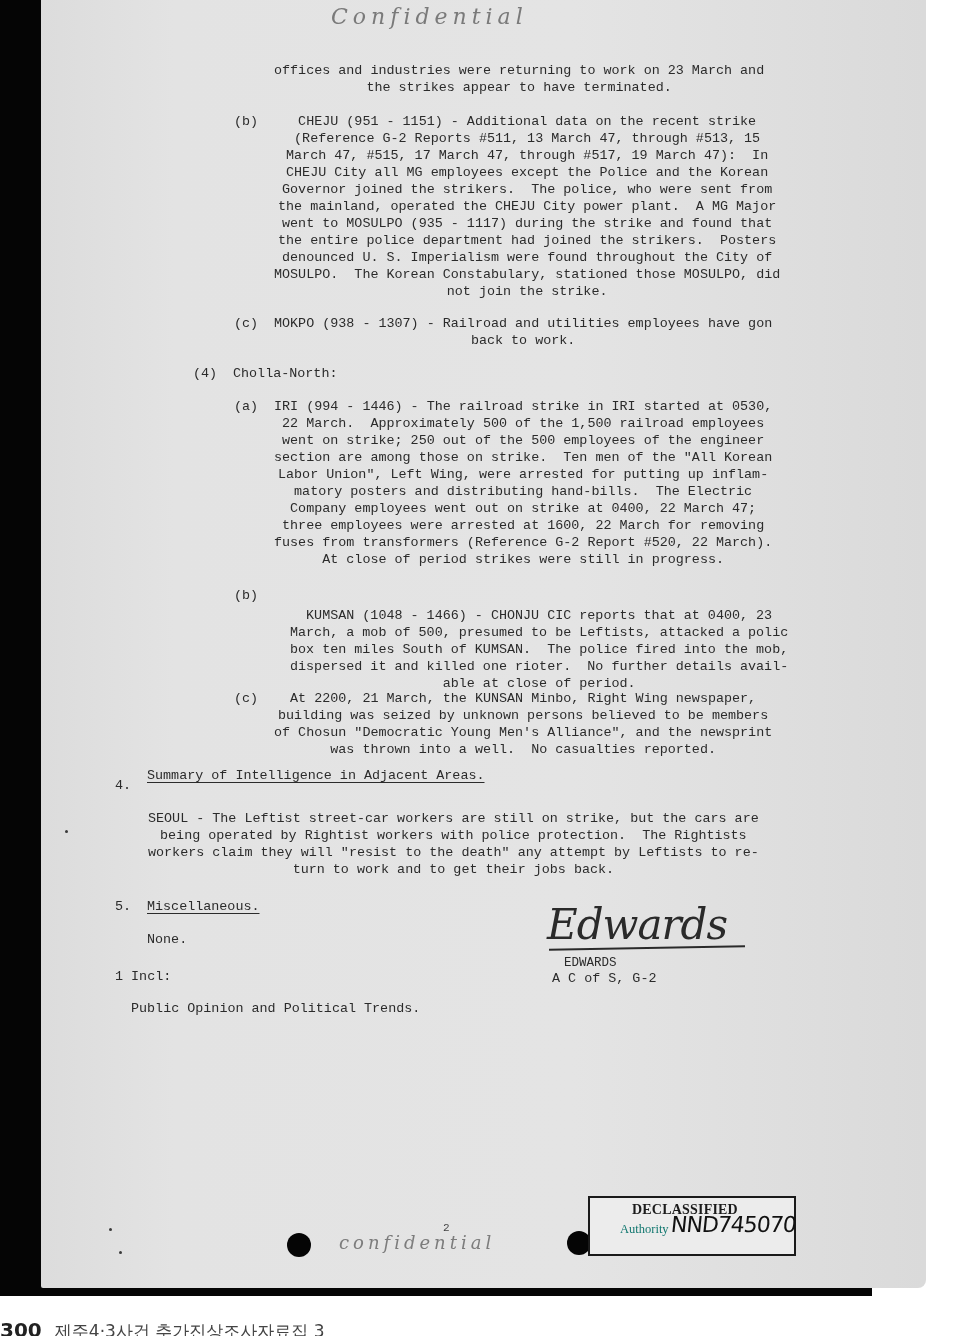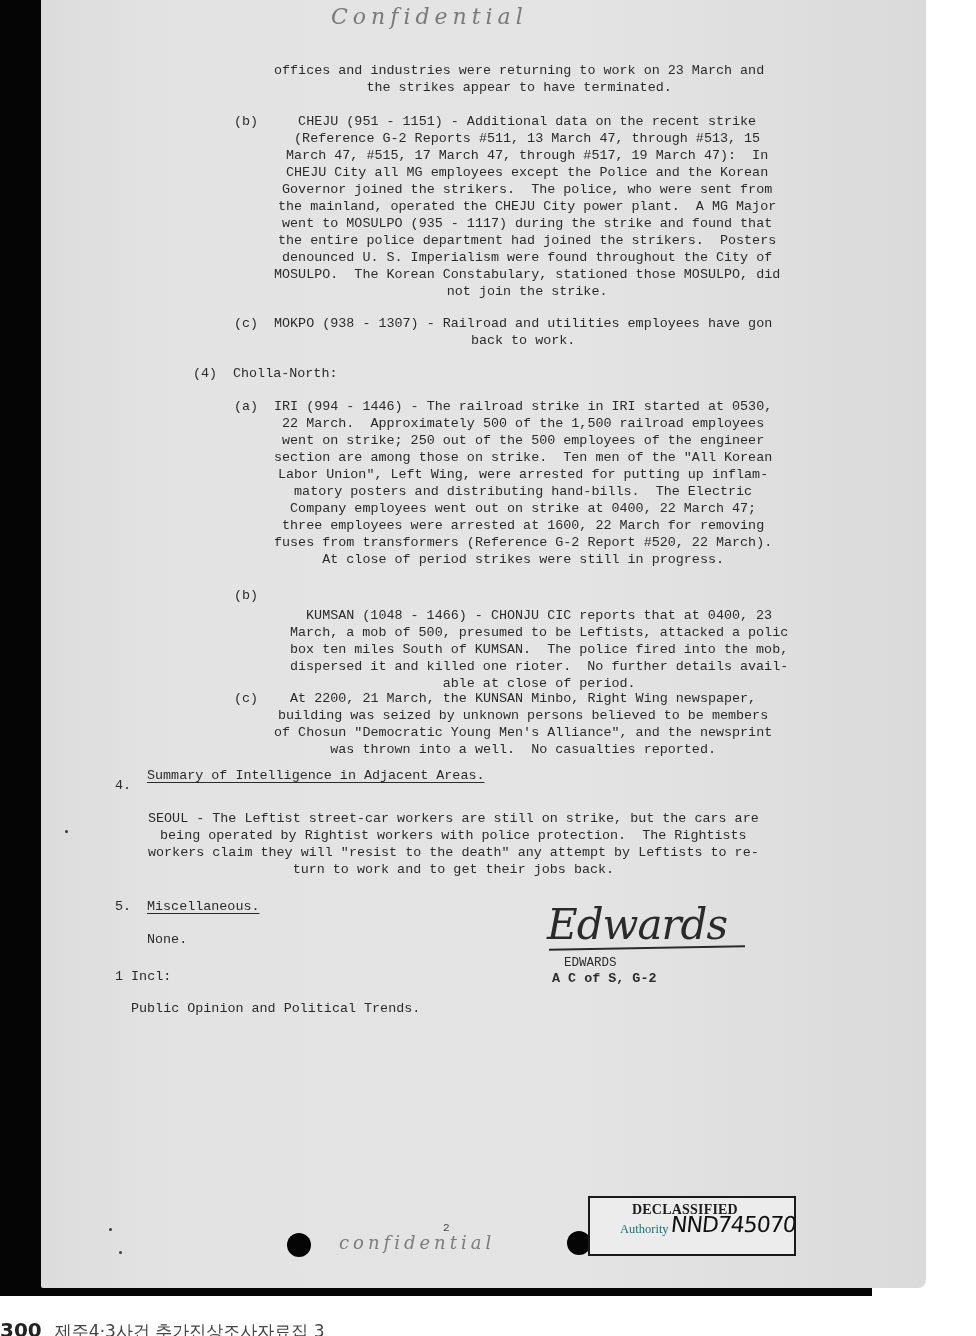--- a/index.html
+++ b/index.html
@@ -121,21 +121,21 @@
   <div class="label" style="left:74px; top:898px;">5.</div>
   <div class="label u" style="left:106px; top:898px;">Miscellaneous.</div>
   <div class="label" style="left:106px; top:931px;">None.</div>
 
   <div class="label" style="left:74px; top:968px;">1 Incl:</div>
   <div class="label" style="left:90px; top:1000px;">Public Opinion and Political Trends.</div>
 
   <div class="sig">Edwards</div>
   <div class="sig-line"></div>
   <div class="label" style="left:523px; top:955px; font-size:12.5px;">EDWARDS</div>
-  <div class="label" style="left:511px; top:970px;font-weight:bold;">A C of S, G-2</div>
+  <div class="label" style="left:511px; top:970px;">A C of S, G-2</div>
 
   <div class="hole" style="left:246px; top:1233px;"></div>
   <div class="hole" style="left:526px; top:1231px;"></div>
 
   <div class="hand" style="left:298px; top:1232px; font-size:18px; letter-spacing:4px; color:#7c7c7c;">confidential</div>
   <div class="label" style="left:402px; top:1220px; font-size:11px; color:#444;">2</div>
 
   <div class="speck" style="left:68px; top:1228px;"></div>
   <div class="speck" style="left:78px; top:1251px;"></div>
   <div class="speck" style="left:24px; top:830px;"></div>

